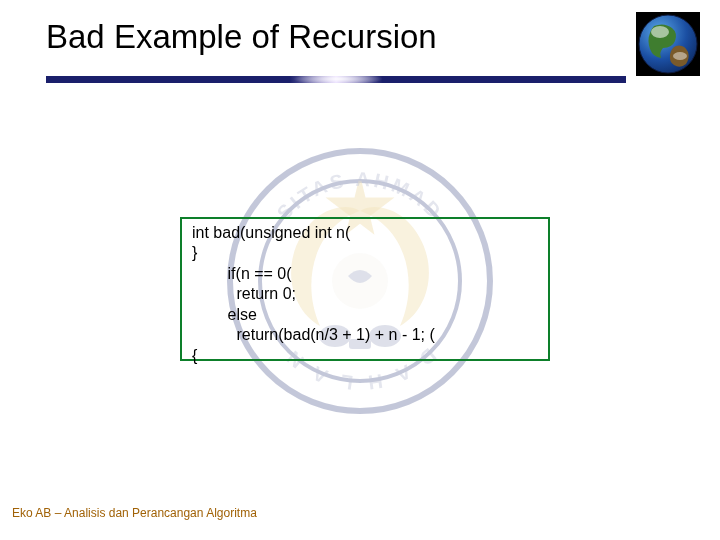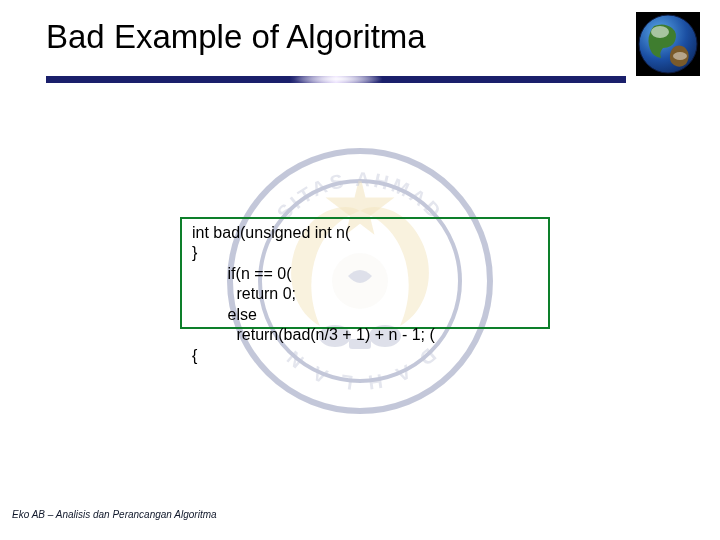--- a/index.html
+++ b/index.html
@@ -59,41 +59,40 @@
     right: 20px;
     width: 64px;
     height: 64px;
     z-index: 2;
   }
   .code-box {
     position: absolute;
     top: 217px;
     left: 180px;
     width: 370px;
-    height: 112px;
+    height: 144px;
     border: 2px solid #0d7f2a;
     box-sizing: border-box;
     padding: 4px 10px 4px 10px;
     z-index: 2;
     background: rgba(255,255,255,0);
   }
   .code-box pre {
     margin: 0;
     font-family: Arial, Helvetica, sans-serif;
     font-size: 16px;
     line-height: 1.28;
     white-space: pre;
   }
   .footer {
     position: absolute;
     bottom: 20px;
     left: 12px;
-    font-size: 10px;
-    font-style: italic;
-    color: #0f172a;
+    font-size: 12px;
+    color: #a16207;
     z-index: 2;
   }
 </style>
 </head>
 <body>
 
 <div class="slide">
 
   <div class="watermark">
     <svg viewBox="0 0 280 280">
@@ -126,21 +125,21 @@
       <path id="arcBot" d="M 235 140 A 95 95 0 0 1 45 140" fill="none"></path>
       <text font-family="Arial" font-size="20" font-weight="bold" fill="#2d3a78" opacity="0.45" letter-spacing="3">
         <textPath href="#arcTop" startOffset="50%" text-anchor="middle">SITAS  AHMAD</textPath>
       </text>
       <text font-family="Arial" font-size="20" font-weight="bold" fill="#2d3a78" opacity="0.45" letter-spacing="4">
         <textPath href="#arcBot" startOffset="50%" text-anchor="middle">D A H L A N</textPath>
       </text>
     </svg>
   </div>
 
-  <div class="title">Bad Example of Algoritma</div>
+  <div class="title">Bad Example of Recursion</div>
 
   <div class="rule">
     <svg viewBox="0 0 580 14" preserveAspectRatio="none" width="580" height="14">
       <defs>
         <linearGradient id="flare" x1="0" x2="1">
           <stop offset="0" stop-color="#1a1f6b"></stop>
           <stop offset="0.42" stop-color="#1a1f6b"></stop>
           <stop offset="0.50" stop-color="#e5d6ff"></stop>
           <stop offset="0.58" stop-color="#1a1f6b"></stop>
           <stop offset="1" stop-color="#1a1f6b"></stop>

